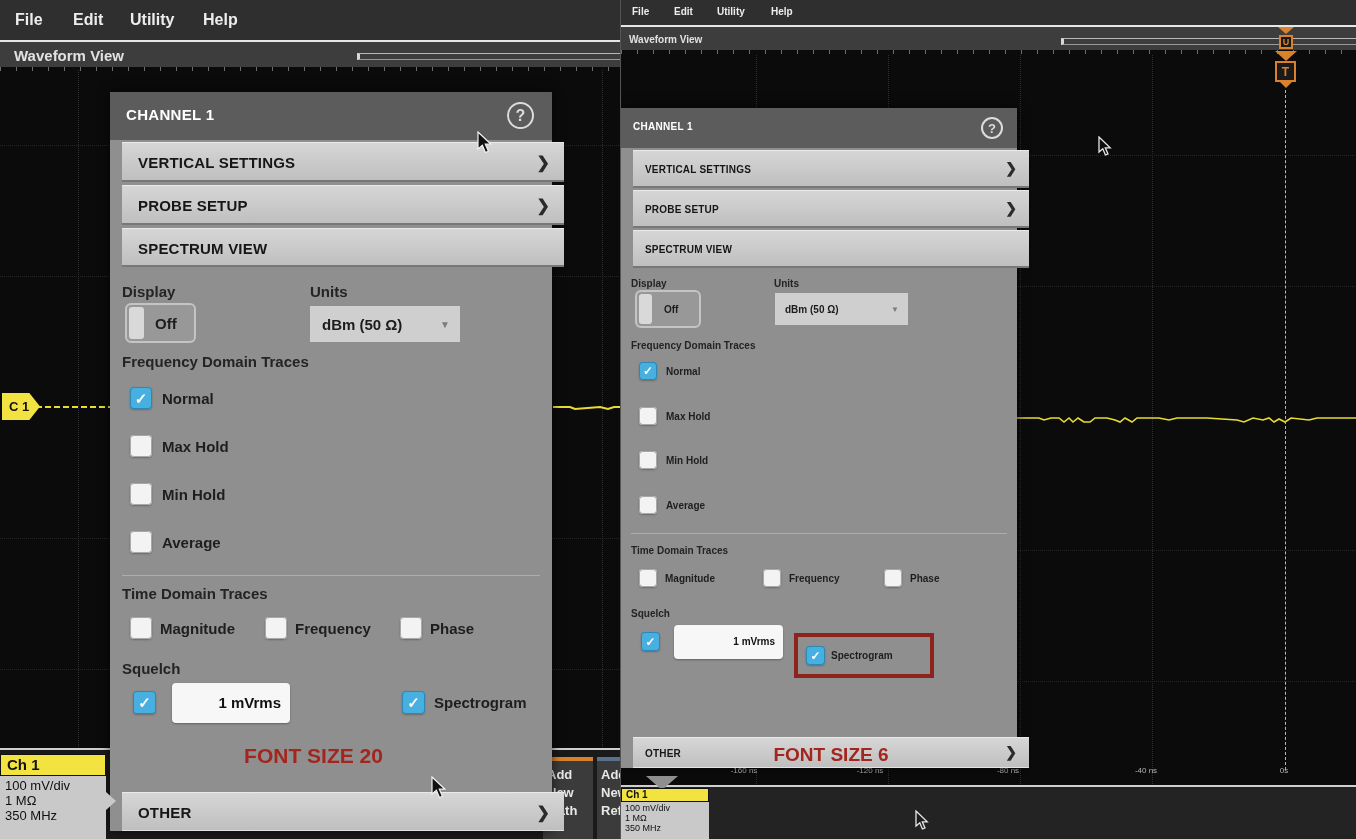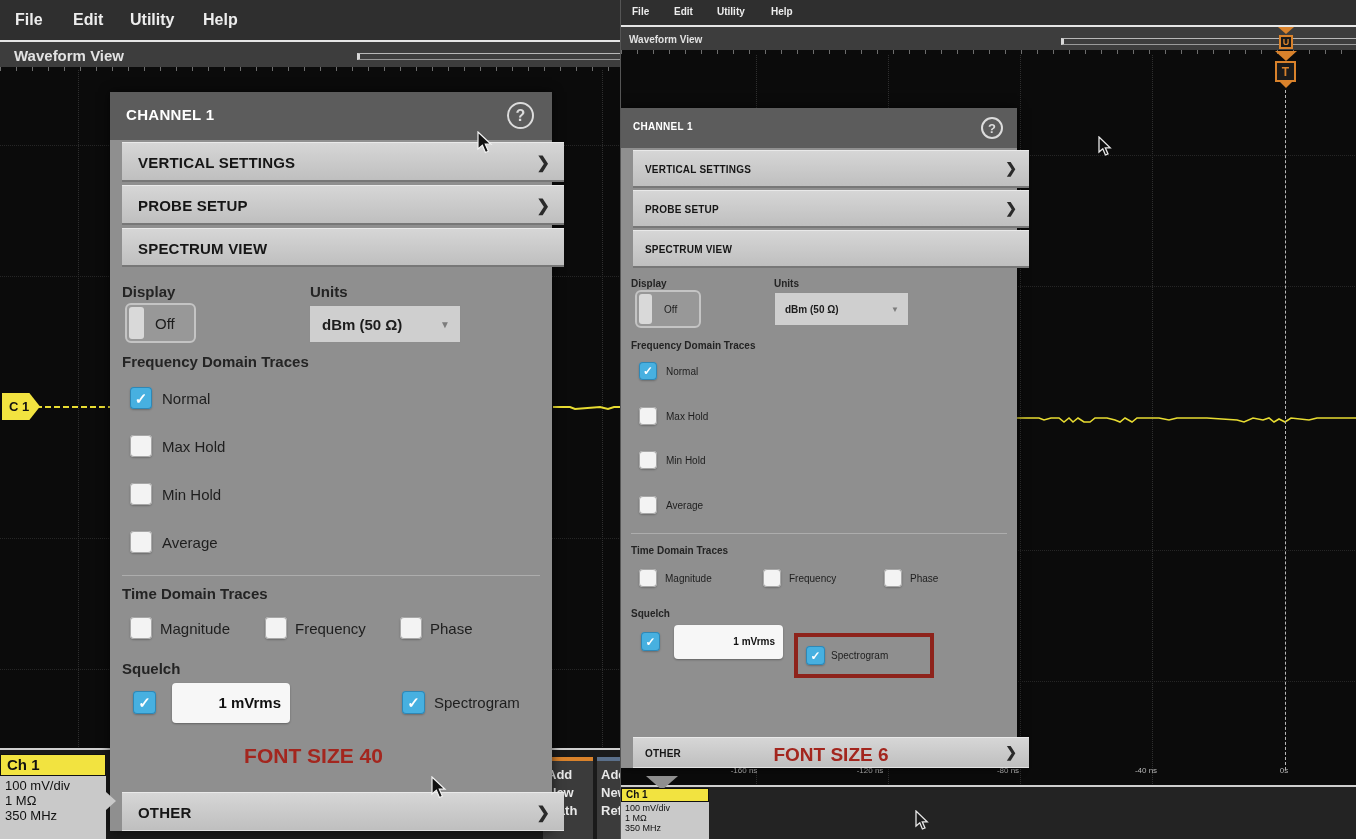--- a/index.html
+++ b/index.html
@@ -29,29 +29,29 @@
   .panel-header .ttl { position:absolute; font-weight:700; letter-spacing:.3px; }
   .help-btn { position:absolute; border:2px solid #dcdcdc; border-radius:50%; color:#dcdcdc; display:flex; align-items:center; justify-content:center; font-weight:700; }
   .acc-row { position:absolute; left:0; width:100%; background:linear-gradient(#d6d6d6,#bfbfbf); border-top:1px solid #e9e9e9; border-bottom:2px solid #777; color:#161616;margin-left:12px; }
   .acc-row .lbl { position:absolute; font-weight:700; letter-spacing:.2px; }
   .chev { position:absolute; color:#2a2a2a; font-weight:700; }
   .panel-body { position:absolute; left:0; width:100%; background:#8f8f8f; }
 
   .sec-label { position:absolute; color:#242424; font-weight:700; }
   .toggle { position:absolute; background:#989898; border:2px solid #c4c4c4; border-radius:6px; }
   .toggle .knob { position:absolute; left:2px; top:2px; bottom:2px; background:#d9d9d9; border-radius:3px; }
-  .toggle .tlabel { position:absolute; top:50%; transform:translateY(-50%); color:#1c1c1c; font-weight:400; }
+  .toggle .tlabel { position:absolute; top:50%; transform:translateY(-50%); color:#1c1c1c; font-weight:700; }
   .dropdown { position:absolute; background:#cfcfcf; border:1px solid #8e8e8e; }
   .dropdown .dval { position:absolute; top:50%; transform:translateY(-50%); color:#1c1c1c; font-weight:700; }
   .dropdown .caret { position:absolute; top:50%; transform:translateY(-50%); color:#7c7c7c; }
 
   .cb { position:absolute; background:#f3f3f3; border-radius:4px; box-shadow:inset 0 0 0 1px #a8a8a8, 0 1px 2px rgba(0,0,0,.25); display:flex; align-items:center; justify-content:center; }
   .cb.checked { background:#47b0e0; box-shadow:inset 0 0 0 1px #2f87b5, 0 1px 2px rgba(0,0,0,.25); }
   .cb .mark { color:#fff; font-weight:700; line-height:1; }
-  .cb-label { position:absolute; color:#1e1e1e; font-weight:400;text-align:center; }
+  .cb-label { position:absolute; color:#1e1e1e; font-weight:700;text-align:center; }
   .divider { position:absolute; height:1px; background:#adadad; }
   .input { position:absolute; background:#f7f7f7; border-radius:4px; color:#111; font-weight:700; text-align:right; box-shadow:0 1px 2px rgba(0,0,0,.3); }
 
   .red-note { position:absolute; color:#a3261e; font-weight:700; text-align:center; }
   .red-box { position:absolute; border:4px solid #8e231b; }
 
   
   .bottombar { position:absolute; left:0; width:100%; background:#1a1a1a; border-top:2px solid #cfcfcf; }
   .ch-badge { position:absolute; z-index:6; }
   .ch-badge .band { background:#f2e340; color:#111; font-weight:700; border:1px solid #111; }
@@ -182,21 +182,21 @@
         <div class="cb checked" style="left:23px; top:424px; width:23px; height:23px;">
             <span class="mark" style="font-size:15px;">✓</span>
           </div>
         <div class="input" style="left:62px; top:416px; width:118px; height:40px; font-size:15px; line-height:40px; padding-right:9px;">1 mVrms</div>
 
         <div class="cb checked" style="left:292px; top:424px; width:23px; height:23px;">
             <span class="mark" style="font-size:15px;">✓</span>
           </div>
         <span class="cb-label" style="left:324px; top:427px;">Spectrogram</span>
 
-        <div class="red-note" style="left:131px; top:477px; width:145px; font-size:21px;">FONT SIZE 40</div>
+        <div class="red-note" style="left:131px; top:477px; width:145px; font-size:21px;">FONT SIZE 20</div>
       </div>
 
       <div class="acc-row" style="top:700px; height:39px; border-bottom:1px solid #e2e2e2;">
         <span class="lbl" style="left:16px; top:11px; font-size:15px;">OTHER</span>
         <span class="chev" style="right:14px; top:10px; font-size:16px;">❯</span>
       </div>
     </div>
 
     <svg class="cursor" style="left:476px; top:131px;" width="18" height="24" viewBox="0 0 18 24">
       <polygon points="2,1 2,18 6.4,14.3 9.4,21.5 12.4,20.2 9.3,13.2 15,13.2" fill="#111" stroke="#f2f2f2" stroke-width="1.2"></polygon>

